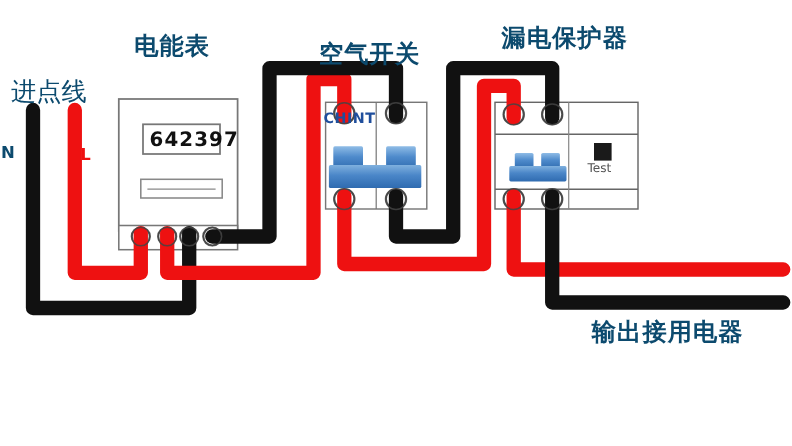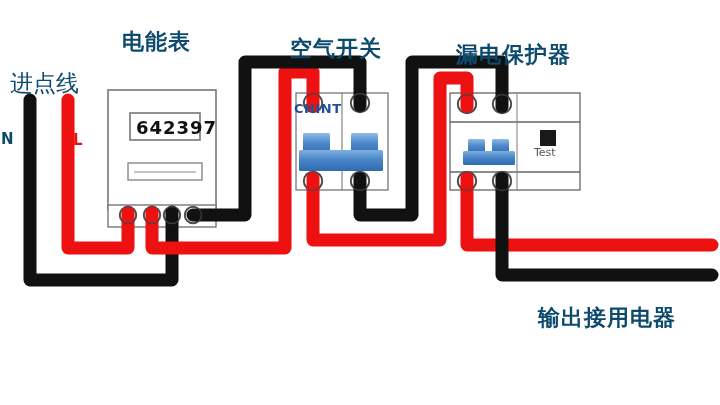--- a/index.html
+++ b/index.html
@@ -174,29 +174,29 @@
       <circle cx="502" cy="104" r="9.5"></circle>
       <circle cx="467" cy="181" r="9.5"></circle>
       <circle cx="502" cy="181" r="9.5"></circle>
     </g>
   </svg>
 
   <div class="label title-label" style="left:122px; top:27px;">电能表</div>
 
   <div class="label title-label" style="left:290px; top:34px;">空气开关</div>
 
-  <div class="label title-label" style="left:456px; top:40px;font-family:Liberation Mono, monospace;">漏电保护器</div>
+  <div class="label title-label" style="left:456px; top:20px;font-family:Liberation Mono, monospace;">漏电保护器</div>
 
   <div class="label wire-label" style="left:10px; top:68px;">进点线</div>
 
   <div class="label phase-label" style="left:1px; top:130px;">N</div>
 
   <div class="label phase-label" style="left:73px; top:131px; color:#ee1111;">L</div>
 
-  <div class="label title-label" style="left:538px; top:303px;">输出接用电器</div>
+  <div class="label title-label" style="left:538px; top:287px;">输出接用电器</div>
 
   <div class="label meter-digits" style="left:136px; top:117px;">642397</div>
 
   <div class="label brand-label" style="left:294px; top:101px; color:#1f4e9c;">CHINT</div>
 
   <div class="label test-label" style="left:534px; top:146px;">Test</div>
 
 </div>
 
 </body></html>

